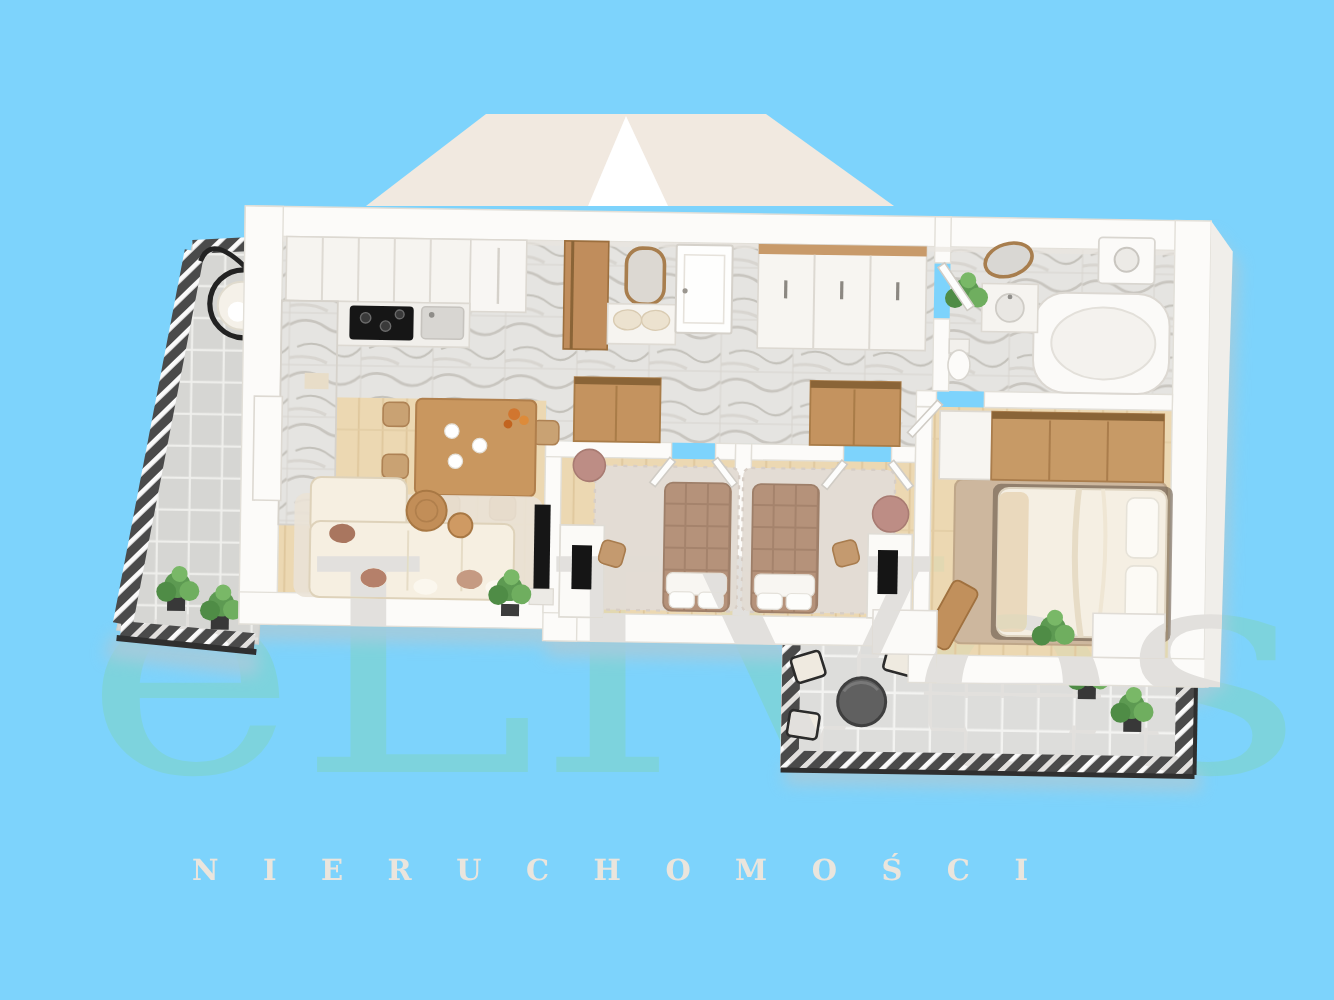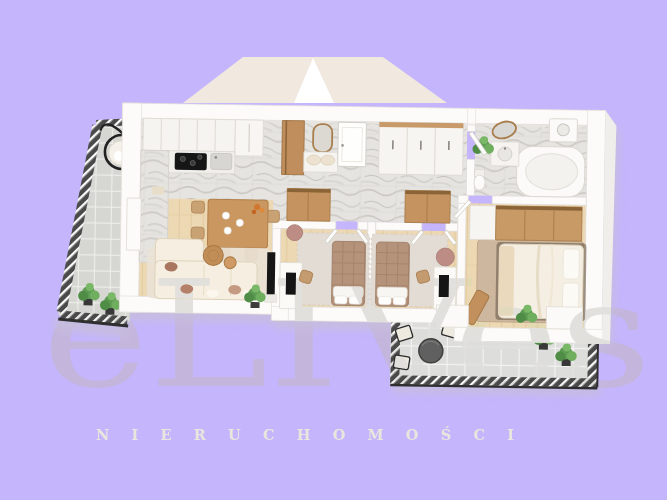--- a/index.html
+++ b/index.html
@@ -1,18 +1,18 @@
 <!DOCTYPE html>
 <html><head>
 <meta charset="utf-8">
 <style>
   html,body{margin:0;padding:0;background:#ffffff;}
   body{width:667px;height:500px;overflow:hidden;position:relative;
        font-family:"DejaVu Serif","Liberation Serif",serif;}
-  .stage{position:absolute;left:0;top:0;width:667px;height:500px;background:#c4b5fd;}
+  .stage{position:absolute;left:0;top:0;width:667px;height:500px;background:#7dd3fc;}
   svg{display:block;}
   .plan-svg{position:absolute;left:0;top:0;}
   .wm-brand{position:absolute;left:38px;top:250px;mix-blend-mode:darken;pointer-events:none;}
   .wm-brand text{font-family:"DejaVu Serif","Liberation Serif",serif;font-size:148px;}
   .wm-tagline{position:absolute;left:0;top:418px;pointer-events:none;}
   .wm-tagline text{font-family:"DejaVu Serif","Liberation Serif",serif;font-size:14.5px;font-weight:bold;}
 </style>
 </head>
 <body>
 

